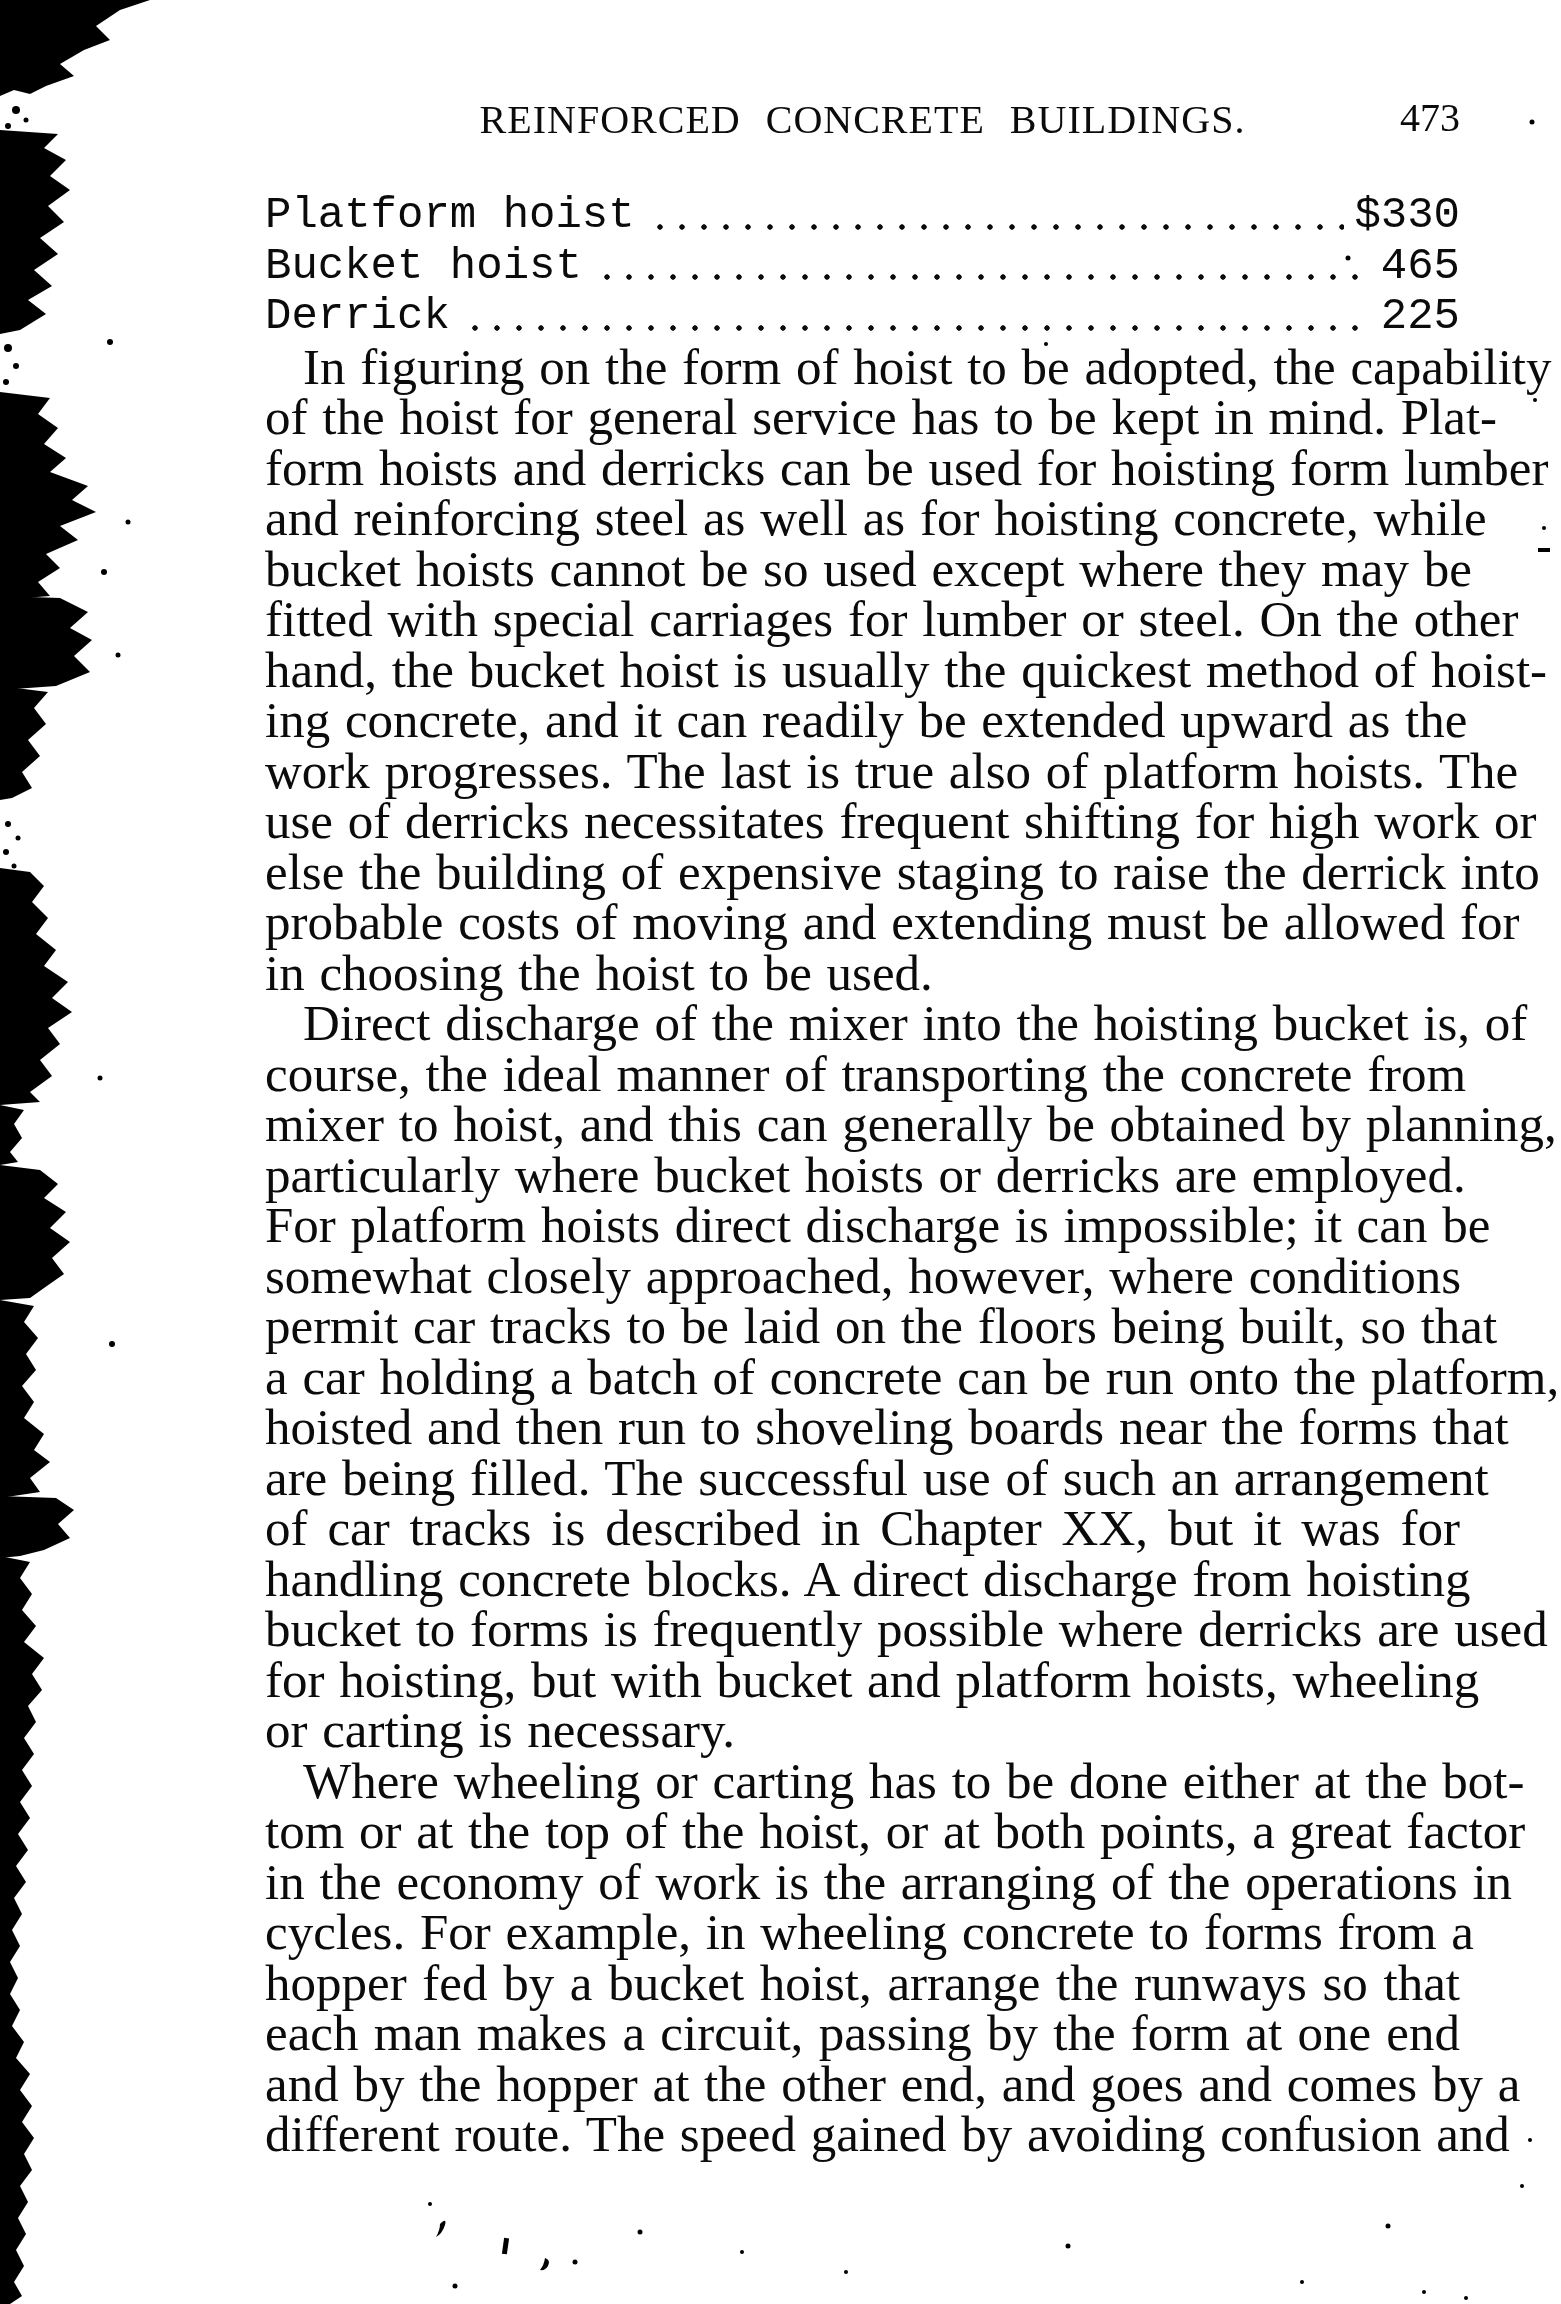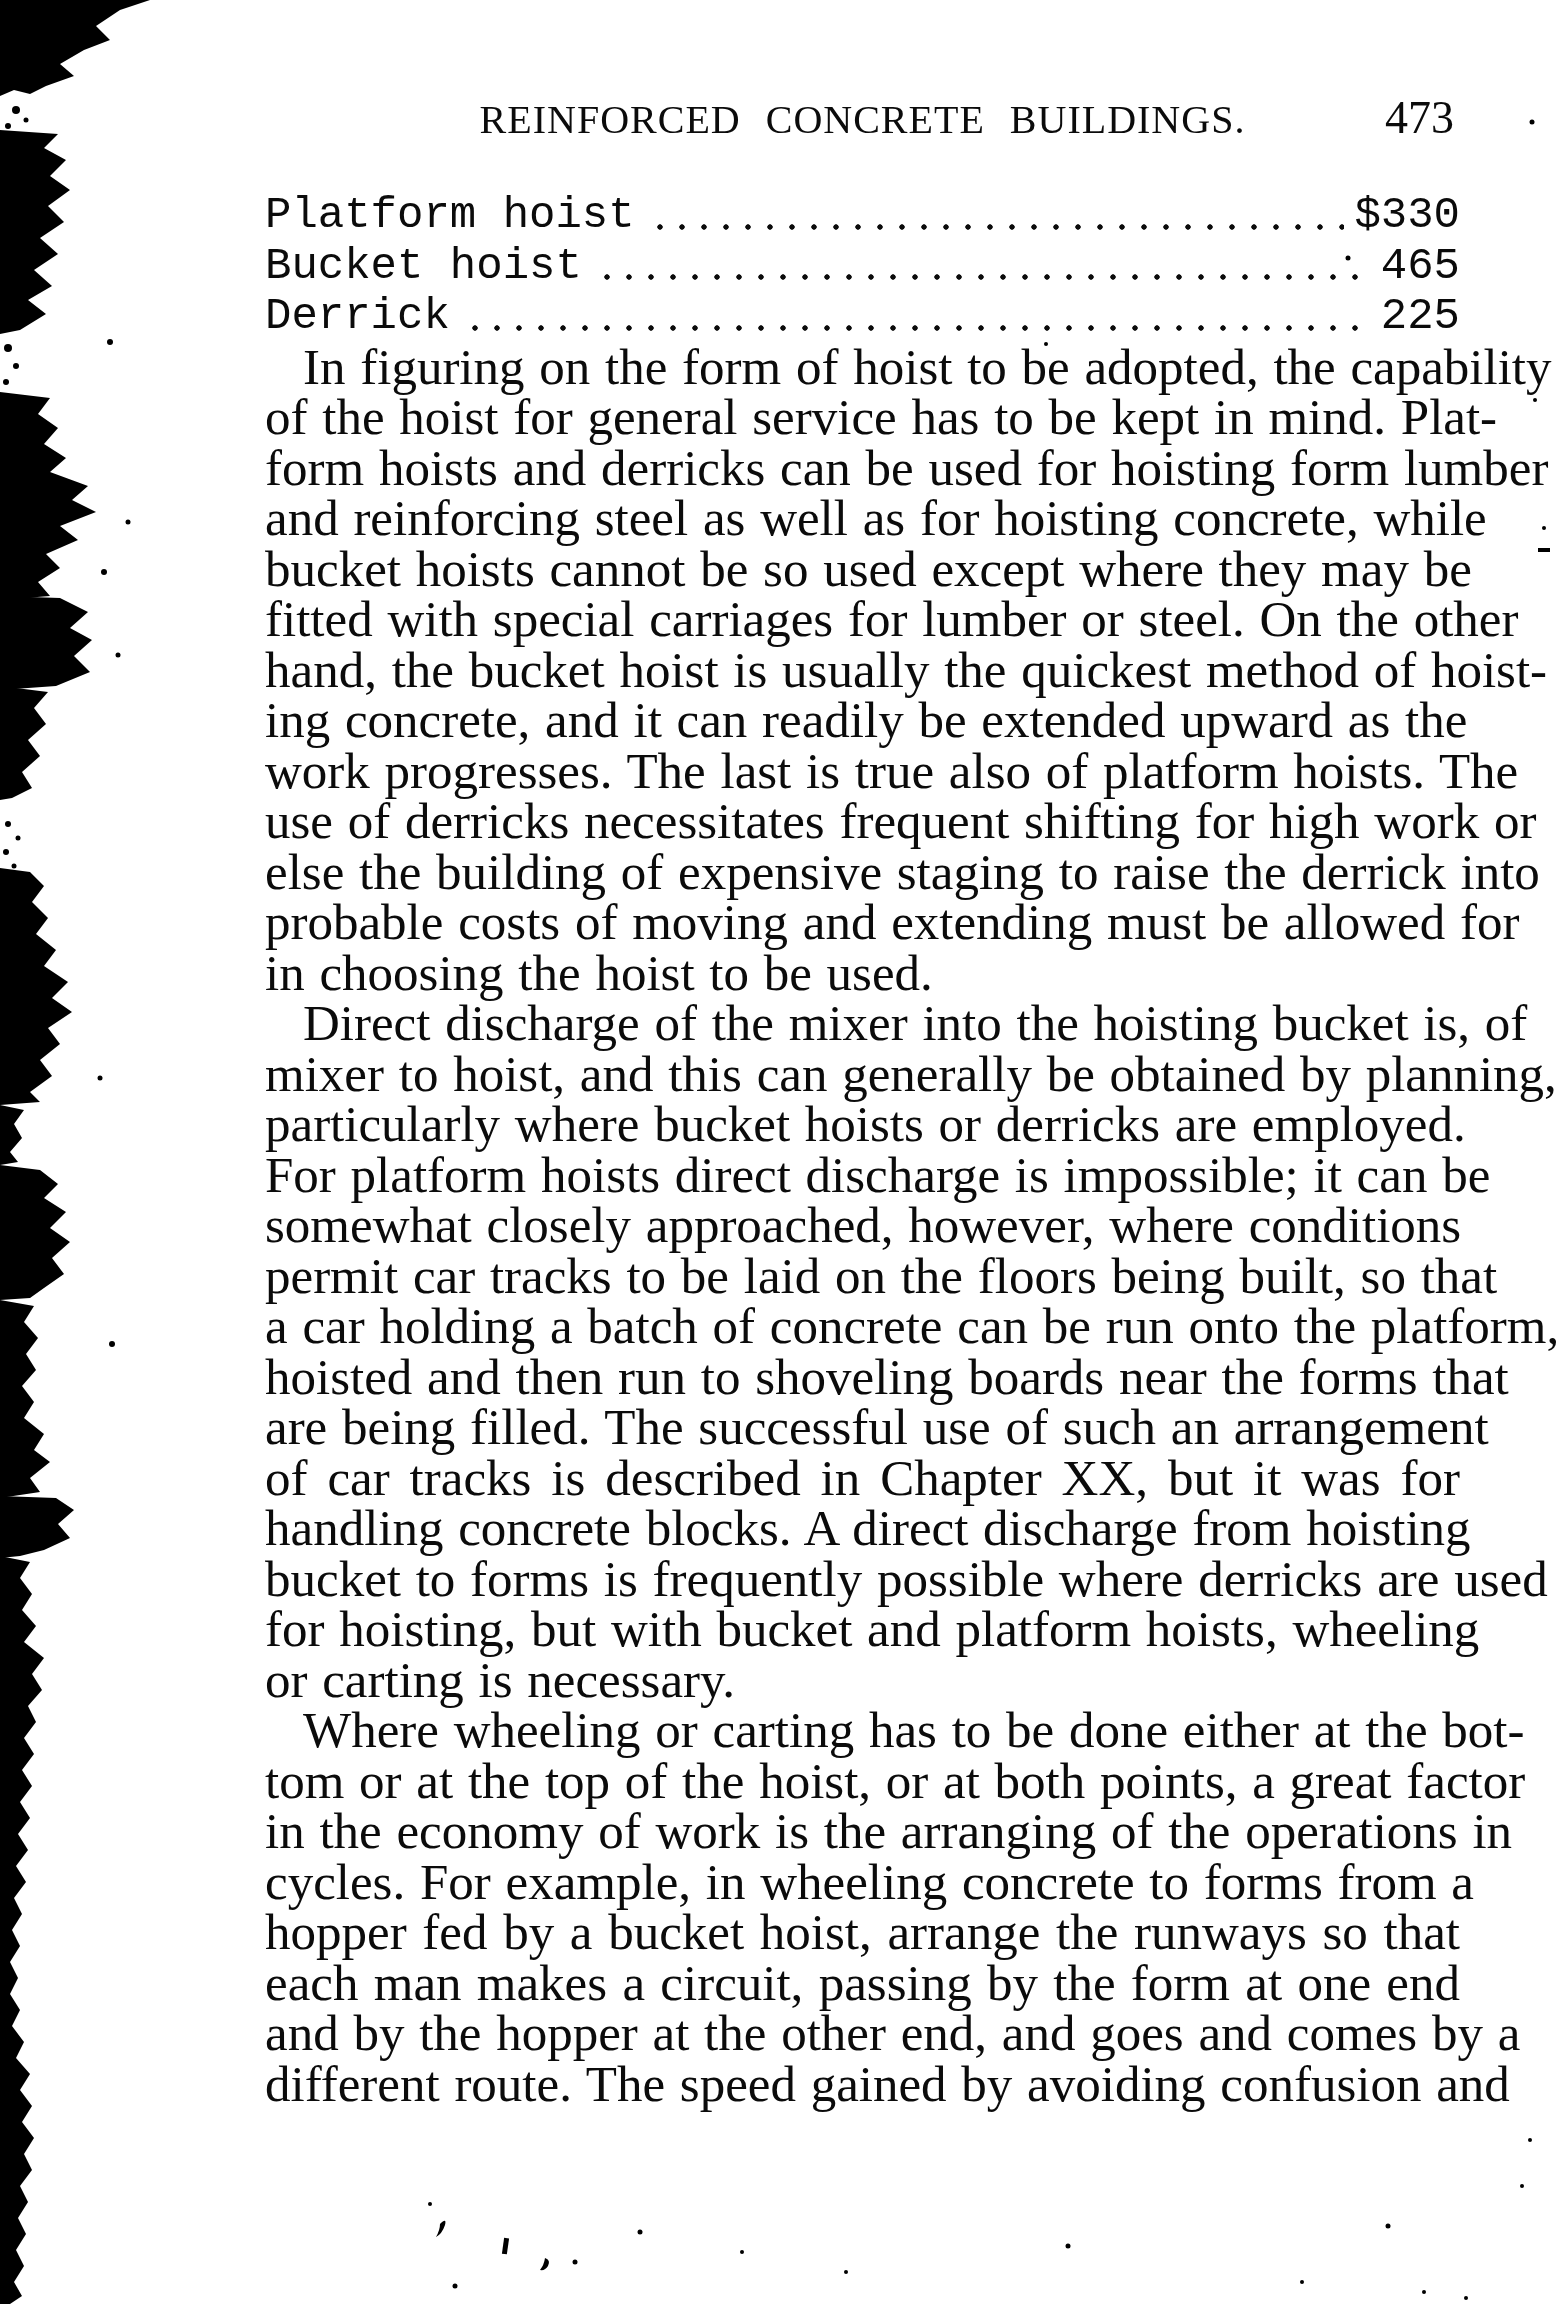--- a/index.html
+++ b/index.html
@@ -18,22 +18,22 @@
     position:absolute;left:265px;top:98px;width:1195px;
     color:var(--ink,#0b0b0b);
   }
   .header{position:relative;height:44px;line-height:44px;margin-bottom:48px;text-align:center;}
   .running-title{
     display:inline-block;
     font-size:40px;letter-spacing:1px;word-spacing:14px;
     white-space:nowrap;
   }
   .page-number{
-    position:absolute;right:6px;top:-2px;
-    font-size:46px;line-height:44px;
+    position:absolute;right:0;top:-2px;
+    font-size:40px;line-height:44px;
   }
   .price-list{width:100%;}
   .price-row{
     display:flex;align-items:baseline;
     height:50.5px;line-height:50.5px;font-size:44px;font-family:Liberation Mono, monospace;
   }
   .price-label{white-space:nowrap;}
   .leader{
     flex:1;height:8px;align-self:flex-end;
     margin:0 10px 10px 14px;
@@ -147,20 +147,21 @@
         <div class="line">hand, the bucket hoist is usually the quickest method of hoist-</div>
         <div class="line">ing concrete, and it can readily be extended upward as the</div>
         <div class="line">work progresses.  The last is true also of platform hoists.  The</div>
         <div class="line">use of derricks necessitates frequent shifting for high work or</div>
         <div class="line">else the building of expensive staging to raise the derrick into</div>
         <div class="line">probable costs of moving and extending must be allowed for</div>
         <div class="line last">in choosing the hoist to be used.</div>
       </div>
     <div class="para">
         <div class="line first">Direct discharge of the mixer into the hoisting bucket is, of</div>
+        <div class="line">course, the ideal manner of transporting the concrete from</div>
         <div class="line">mixer to hoist, and this can generally be obtained by planning,</div>
         <div class="line">particularly where bucket hoists or derricks are employed.</div>
         <div class="line">For platform hoists direct discharge is impossible; it can be</div>
         <div class="line">somewhat closely approached, however, where conditions</div>
         <div class="line">permit car tracks to be laid on the floors being built, so that</div>
         <div class="line">a car holding a batch of concrete can be run onto the platform,</div>
         <div class="line">hoisted and then run to shoveling boards near the forms that</div>
         <div class="line">are being filled.  The successful use of such an arrangement</div>
         <div class="line">of car tracks is described in Chapter XX, but it was for</div>
         <div class="line">handling concrete blocks.  A direct discharge from hoisting</div>

